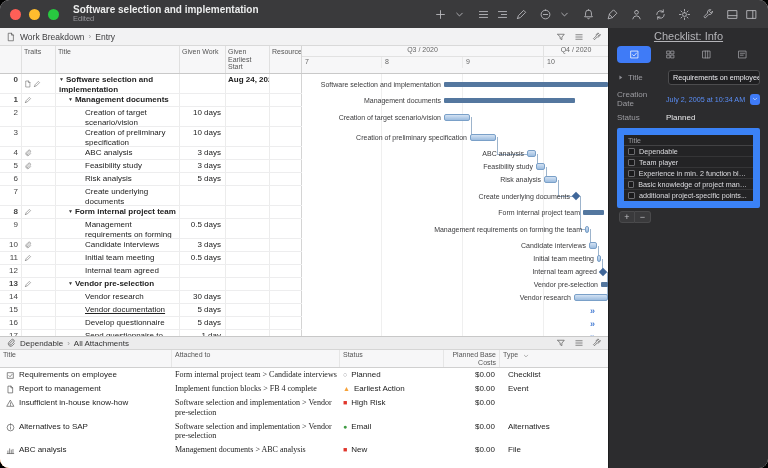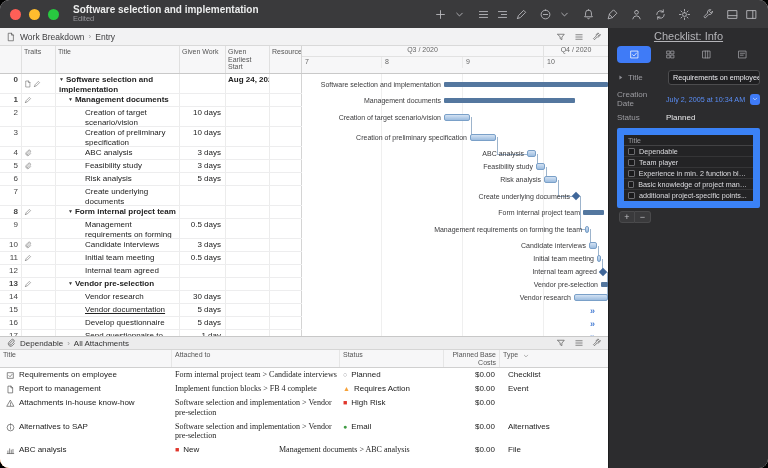--- a/index.html
+++ b/index.html
@@ -623,33 +623,33 @@
               <span class="ic">
                 <svg viewBox="0 0 16 16">
                   <path d="M4.2 2h4.6l3 3v9H4.2zM8.8 2v3h3"></path>
                 </svg>
               </span>
               <span>Report to management</span>
             </div>
             <div class="acell a-att">Implement function blocks &gt; FB 4 complete</div>
             <div class="acell a-status">
               <span class="st-glyph" style="color: rgb(247, 162, 57);">▲</span>
-              <span>Requires Action</span>
+              <span>Earliest Action</span>
             </div>
             <div class="acell a-costs">$0.00</div>
             <div class="acell a-type">Event</div>
           </div>
           <div class="a-row">
             <div class="acell a-title">
               <span class="ic">
                 <svg viewBox="0 0 16 16">
                   <path d="M8 2.6L14 13H2zM8 6.8v2.8M8 11.4v.2"></path>
                 </svg>
               </span>
-              <span>Attachments in-house know-how</span>
+              <span>Insufficient in-house know-how</span>
             </div>
             <div class="acell a-att">Software selection and implementation &gt; Vendor pre-selection</div>
             <div class="acell a-status">
               <span class="st-glyph" style="color: rgb(224, 53, 43);">■</span>
               <span>High Risk</span>
             </div>
             <div class="acell a-costs">$0.00</div>
           </div>
           <div class="a-row">
             <div class="acell a-title">
@@ -670,25 +670,25 @@
           </div>
           <div class="a-row">
             <div class="acell a-title">
               <span class="ic">
                 <svg viewBox="0 0 16 16">
                   <path d="M3.4 13V8.8M6.4 13V5M9.4 13V7.2M12.4 13V6M2.2 13.4h11.6"></path>
                 </svg>
               </span>
               <span>ABC analysis</span>
             </div>
+            <div class="acell a-att">Management documents &gt; ABC analysis</div>
             <div class="acell a-status">
               <span class="st-glyph" style="color: rgb(224, 53, 43);">■</span>
               <span>New</span>
             </div>
-            <div class="acell a-att">Management documents &gt; ABC analysis</div>
             <div class="acell a-costs">$0.00</div>
             <div class="acell a-type">File</div>
           </div>
         </div>
     </div>
 
     <div class="inspector">
       <div class="insp-header">Checklist: Info</div>
       <div class="insp-tabs">
           <div class="itab sel">

